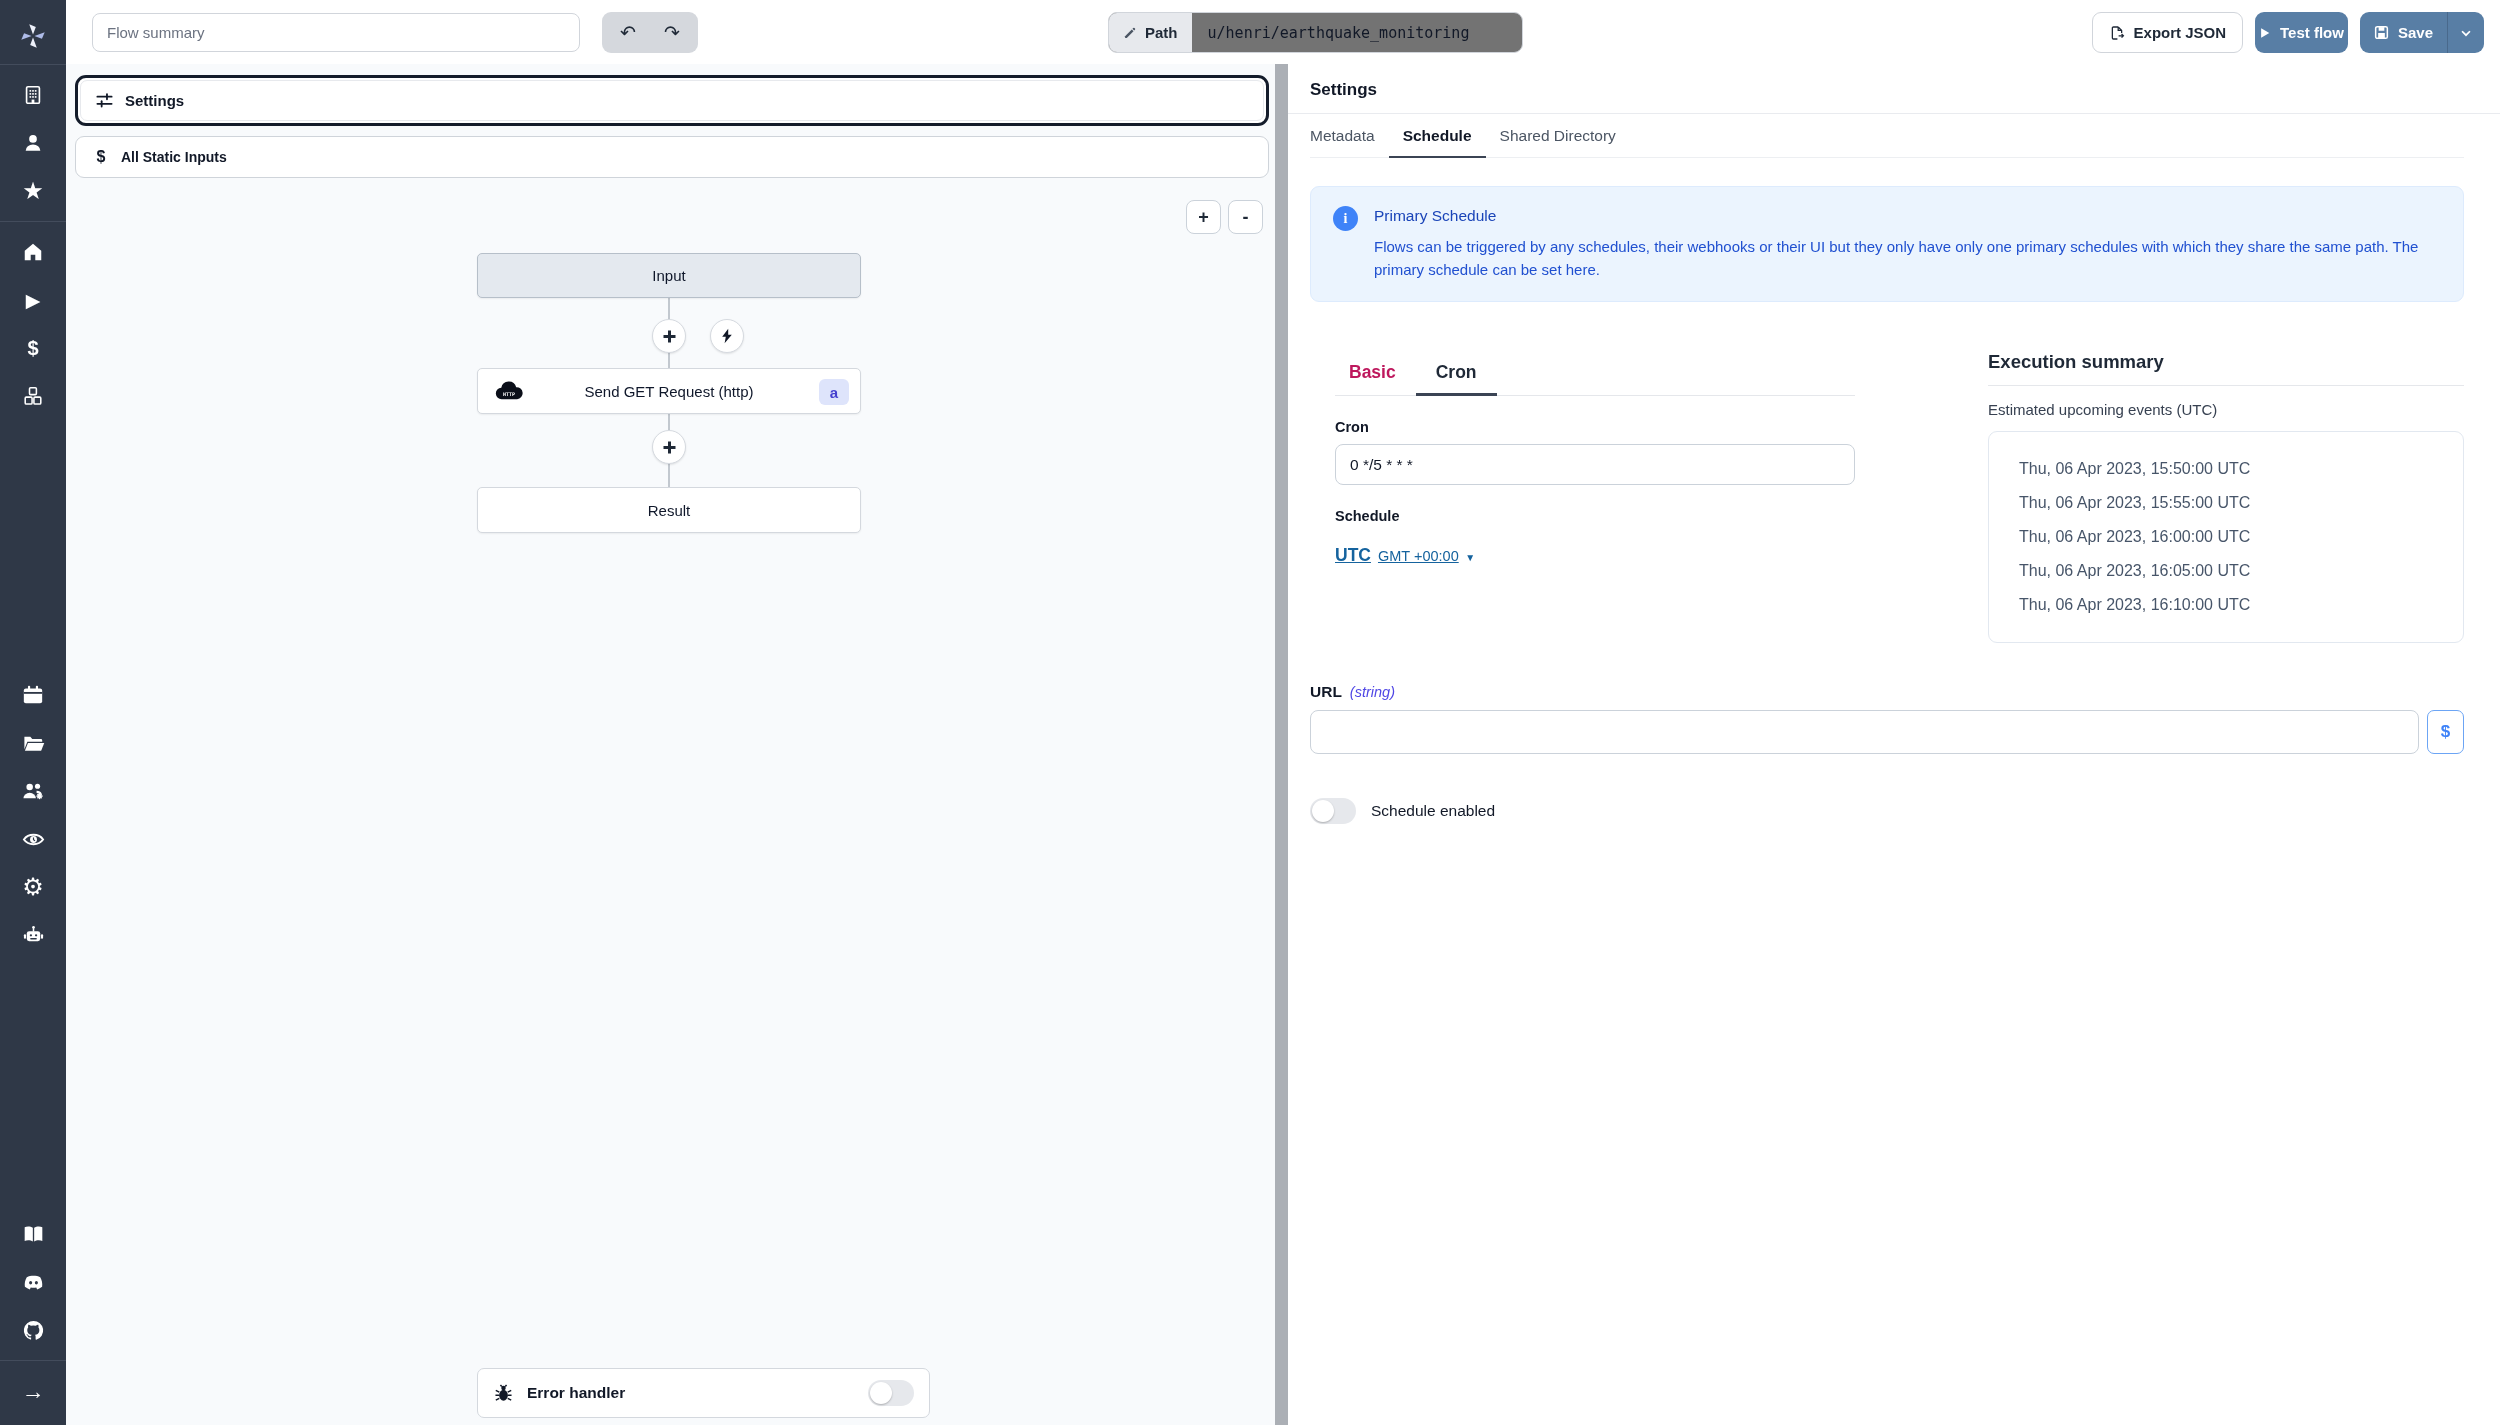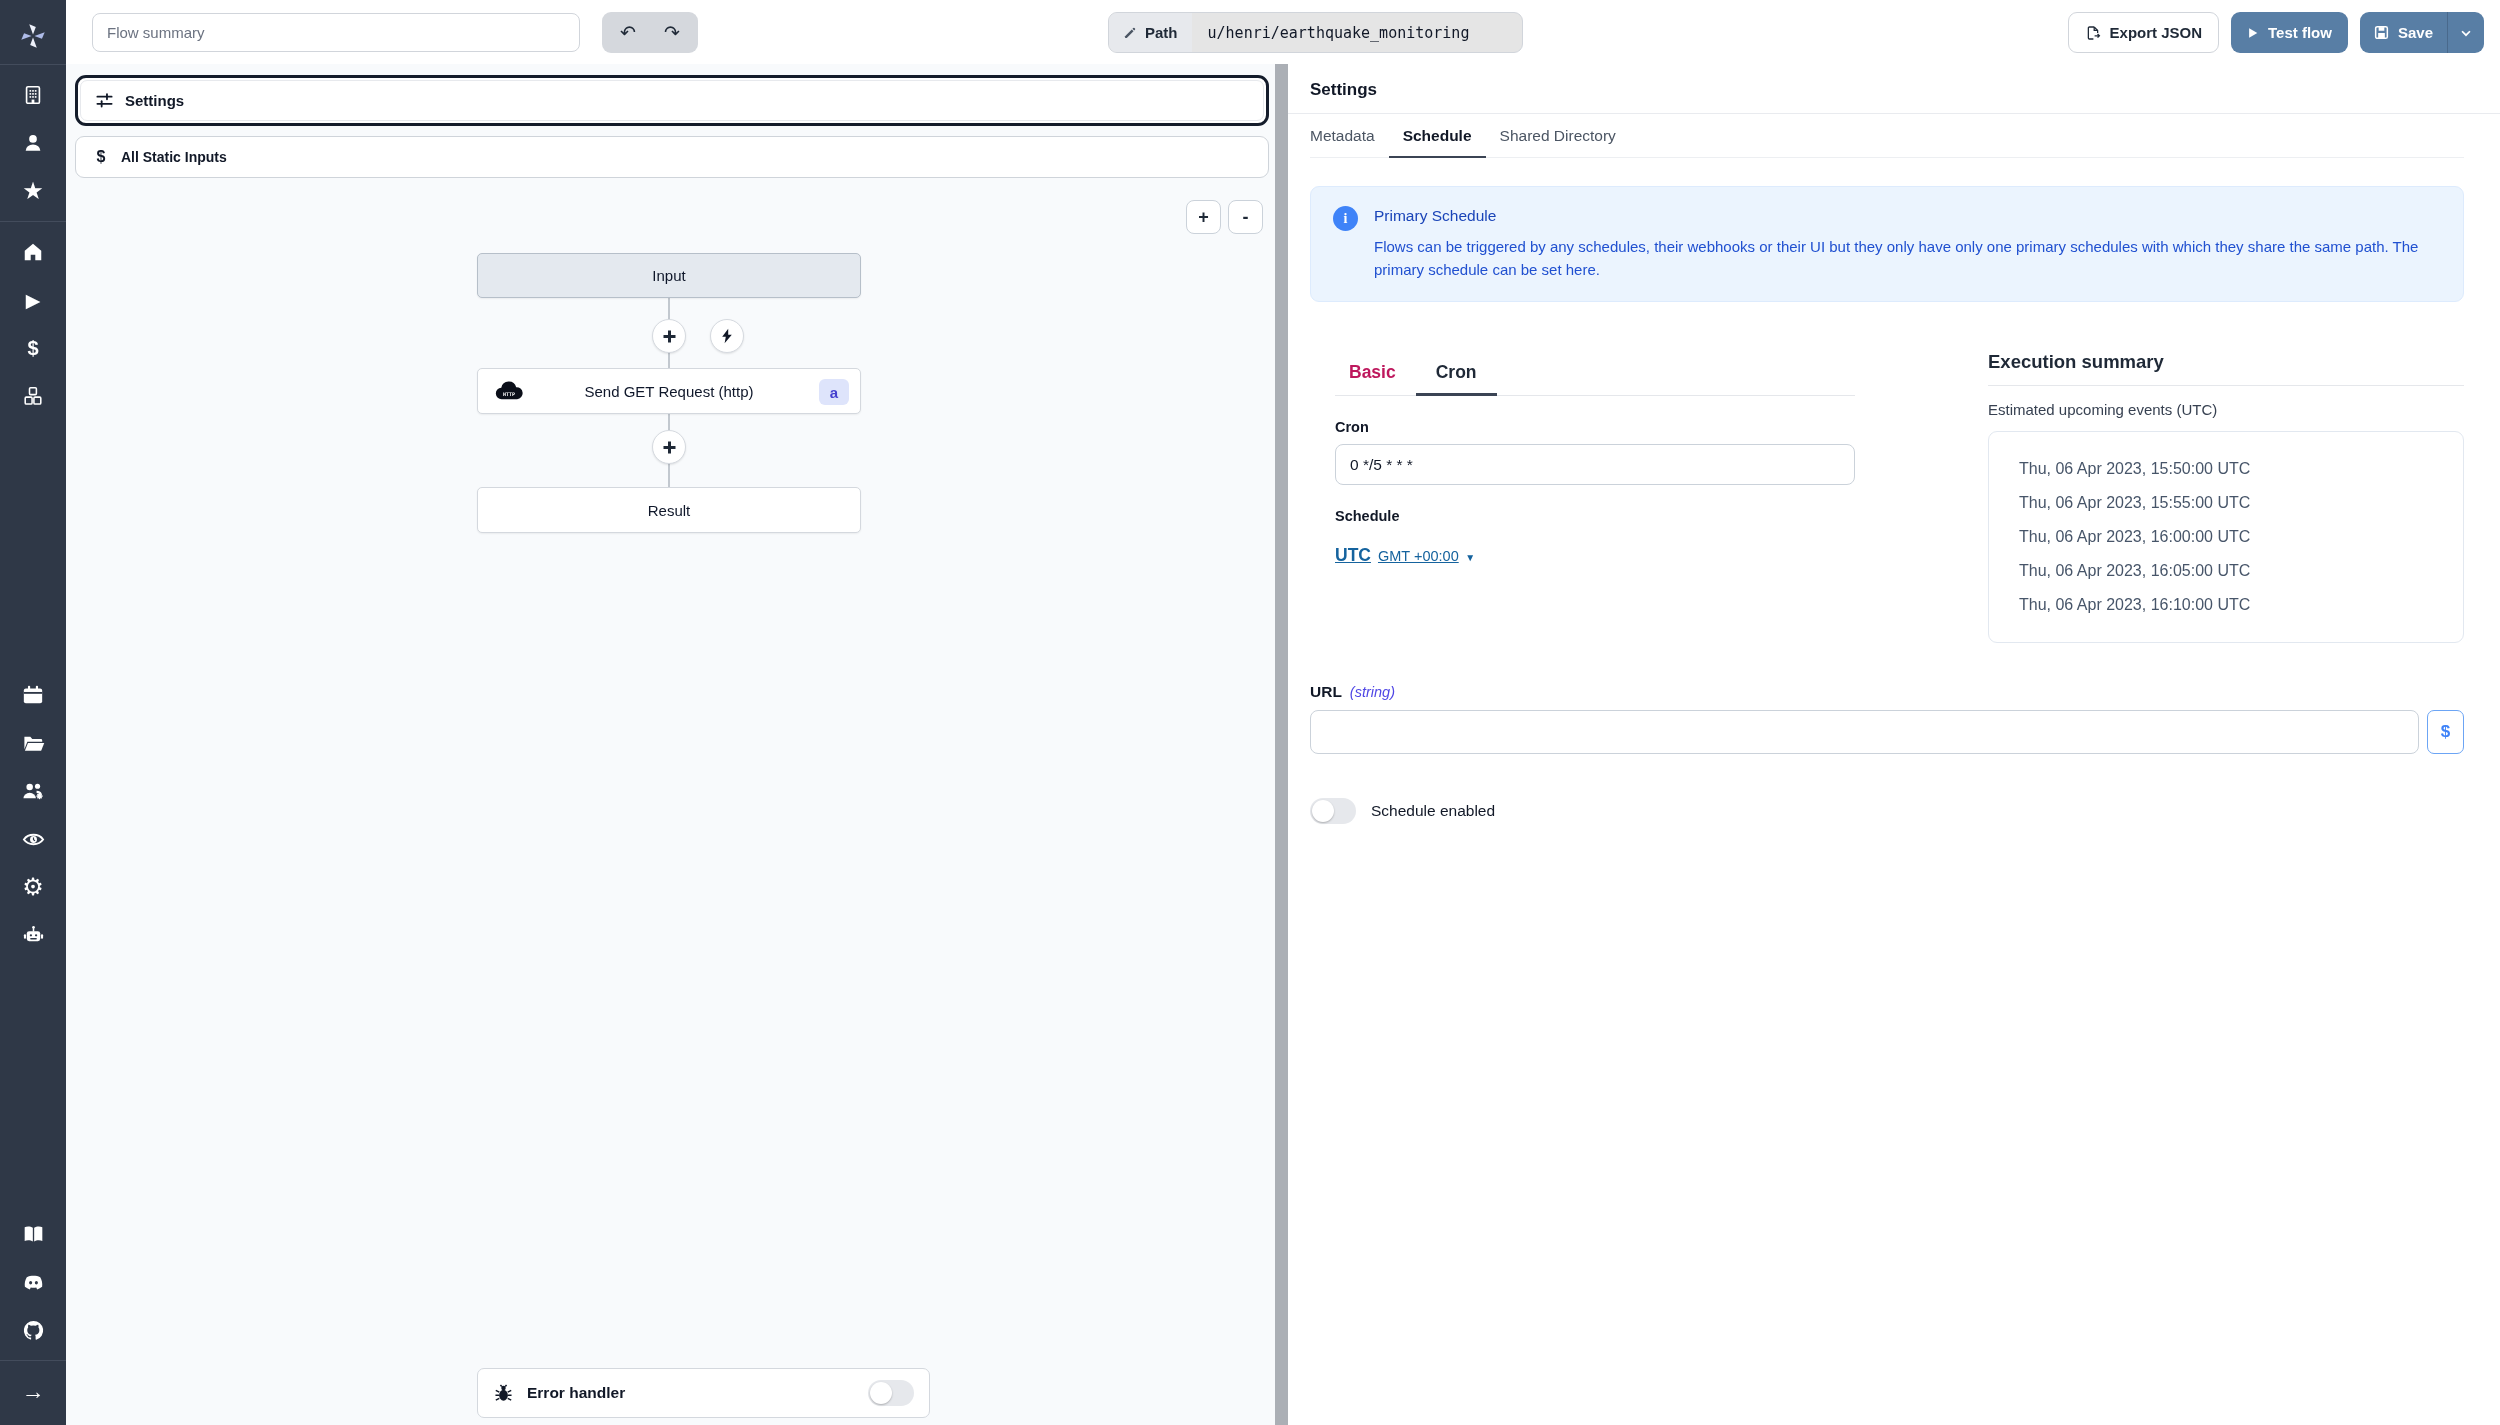--- a/index.html
+++ b/index.html
@@ -20,30 +20,30 @@
   .topbar { position:absolute; left:66px; top:0; right:0; height:64px; background:#fff; z-index:20;
             display:flex; align-items:center; }
   .flow-summary { margin-left:26px; width:488px; height:39px; border:1px solid #d1d5db; border-radius:8px;
                   padding:0 14px; font-size:15px; color:#374151; font-family:"Liberation Sans",sans-serif; outline:none; }
   .flow-summary::placeholder { color:#6b7280; }
   .undo-group { margin-left:22px; background:#d5d8dd; border-radius:9px; height:41px; display:flex;
                 align-items:center; padding:0 4px; }
   .undo-btn { width:44px; height:33px; border:none; background:transparent; border-radius:7px;
               font-size:19px; color:#1f2937; cursor:pointer; line-height:1; }
   .path-chip { position:absolute; left:1042px; top:12px; height:41px; display:flex; align-items:stretch;
-               border:1px solid #d1d5db; border-radius:9px; overflow:hidden; background:#e5e5e5; }
+               border:1px solid #d1d5db; border-radius:9px; overflow:hidden; background:#737373; }
   .path-chip .left { background:#E7E9ED; display:flex; align-items:center; gap:8px; padding:0 14px;
                      font-size:15px; font-weight:600; color:#1f2937; }
   .path-chip .right { display:flex; align-items:center; padding:0 16px; min-width:330px;
                       font-family:"DejaVu Sans Mono","Liberation Mono",monospace; font-size:15px; color:#111827; }
   .tb-right { position:absolute; right:16px; top:12px; display:flex; gap:12px; height:41px; }
   .btn-outline { display:flex; align-items:center; gap:9px; background:#fff; border:1px solid #d1d5db;
                  border-radius:9px; padding:0 16px; font-size:15px; font-weight:600; color:#1f2937; cursor:pointer; }
   .btn-blue { display:flex; align-items:center; gap:9px; background:#587EA5; border:none; border-radius:9px;
-              padding:0 16px; font-size:15px; font-weight:700; color:#fff; cursor:pointer; }
+              padding:0 4px; font-size:15px; font-weight:700; color:#fff; cursor:pointer; }
   .btn-split { display:flex; align-items:stretch; background:#587EA5; border-radius:9px; overflow:hidden; }
   .btn-split .seg { display:flex; align-items:center; gap:9px; padding:0 14px; font-size:15px; font-weight:700;
                     color:#fff; cursor:pointer; border:none; background:transparent; }
   .btn-split .div { width:1px; background:#49698C; }
   .btn-split .seg.caret { padding:0 11px; }
 
   
   .content { position:absolute; left:66px; top:64px; right:0; bottom:0; display:flex; }
   .flow-panel { position:relative; width:1209px; height:100%; background:#F8FAFC; flex:0 0 auto; overflow:hidden; }
   .splitter { width:13px; background:#ABAFB5; cursor:col-resize; flex:0 0 auto; }

